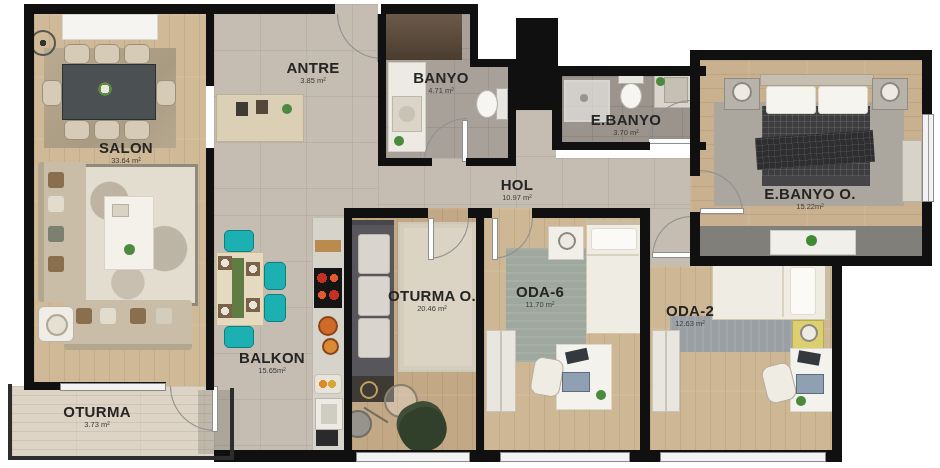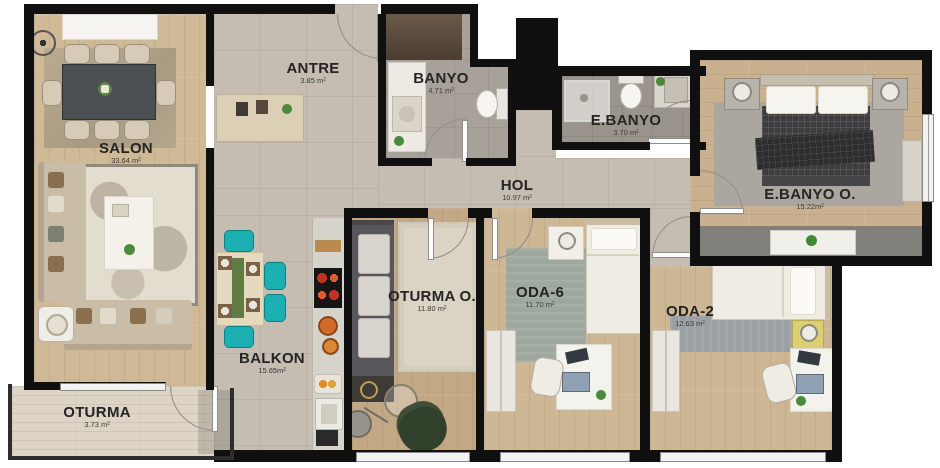--- a/index.html
+++ b/index.html
@@ -272,21 +272,21 @@
   <div class="room-label" style="left:517px;top:167px;margin-top:10px;">
     <div class="rname">HOL</div>
     <div class="rarea">10.97 m²</div>
   </div>
   <div class="room-label" style="left:810px;top:186px;">
     <div class="rname">E.BANYO O.</div>
     <div class="rarea">15.22m²</div>
   </div>
   <div class="room-label" style="left:432px;top:288px;">
     <div class="rname">OTURMA O.</div>
-    <div class="rarea">11.80 m²</div>
+    <div class="rarea">20.46 m²</div>
   </div>
   <div class="room-label" style="left:540px;top:284px;">
     <div class="rname">ODA-6</div>
     <div class="rarea">11.70 m²</div>
   </div>
   <div class="room-label" style="left:690px;top:303px;">
     <div class="rname">ODA-2</div>
     <div class="rarea">12.63 m²</div>
   </div>
   <div class="room-label" style="left:272px;top:350px;">

